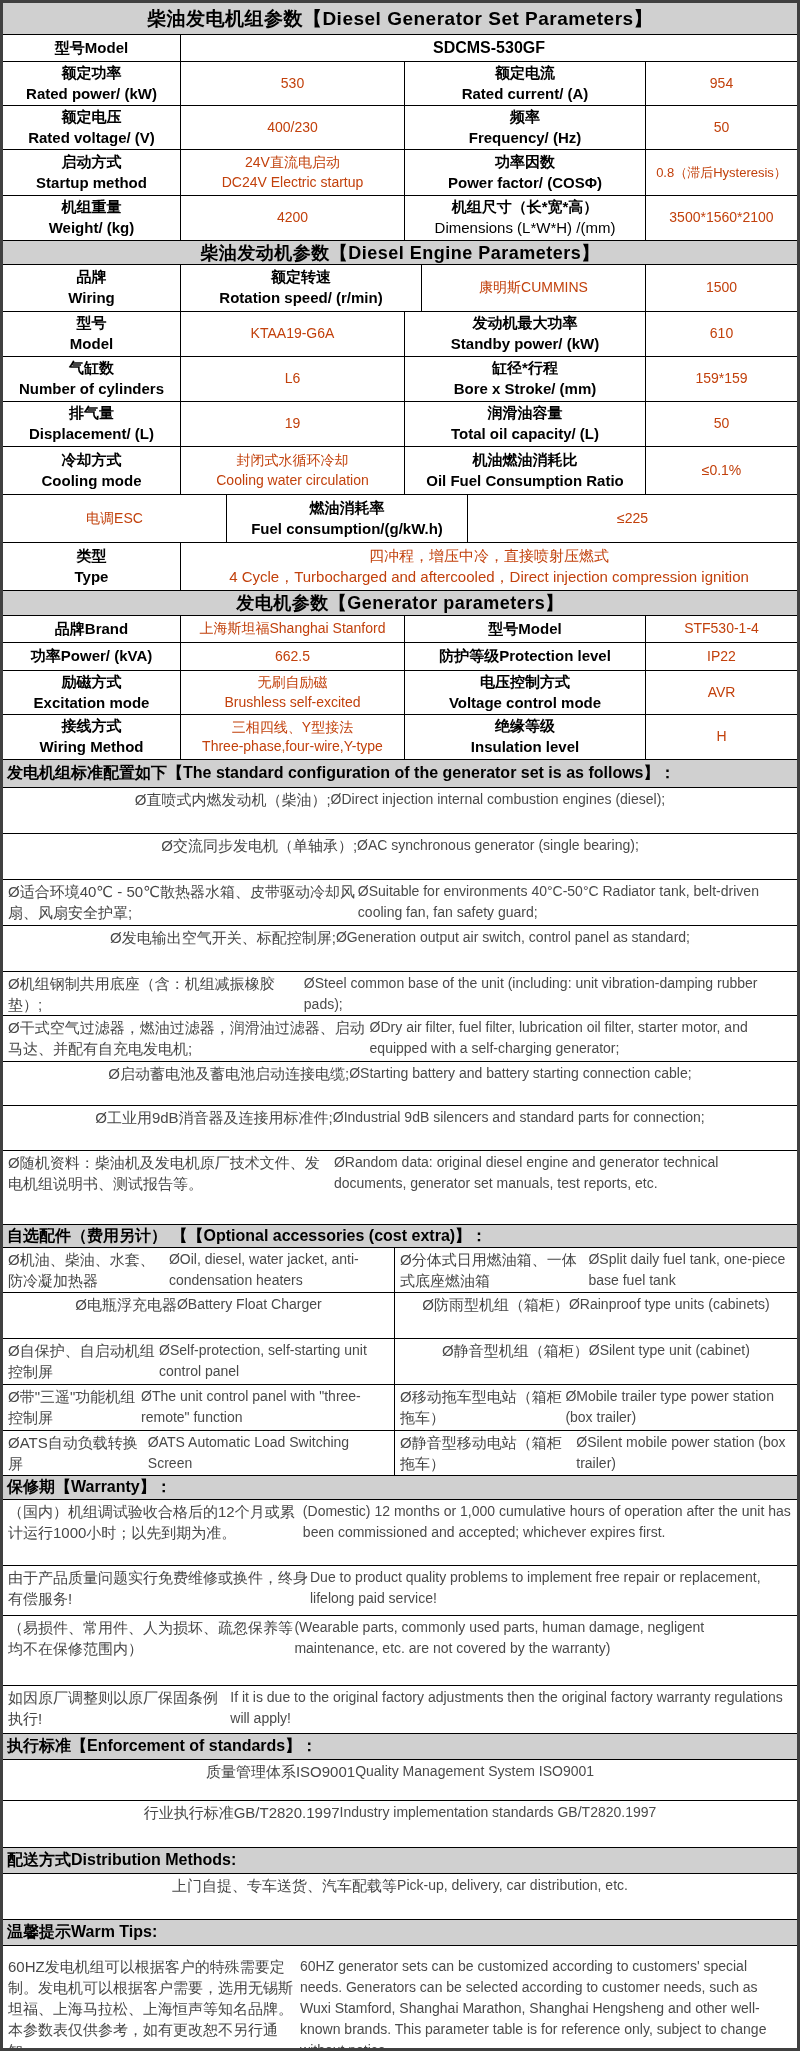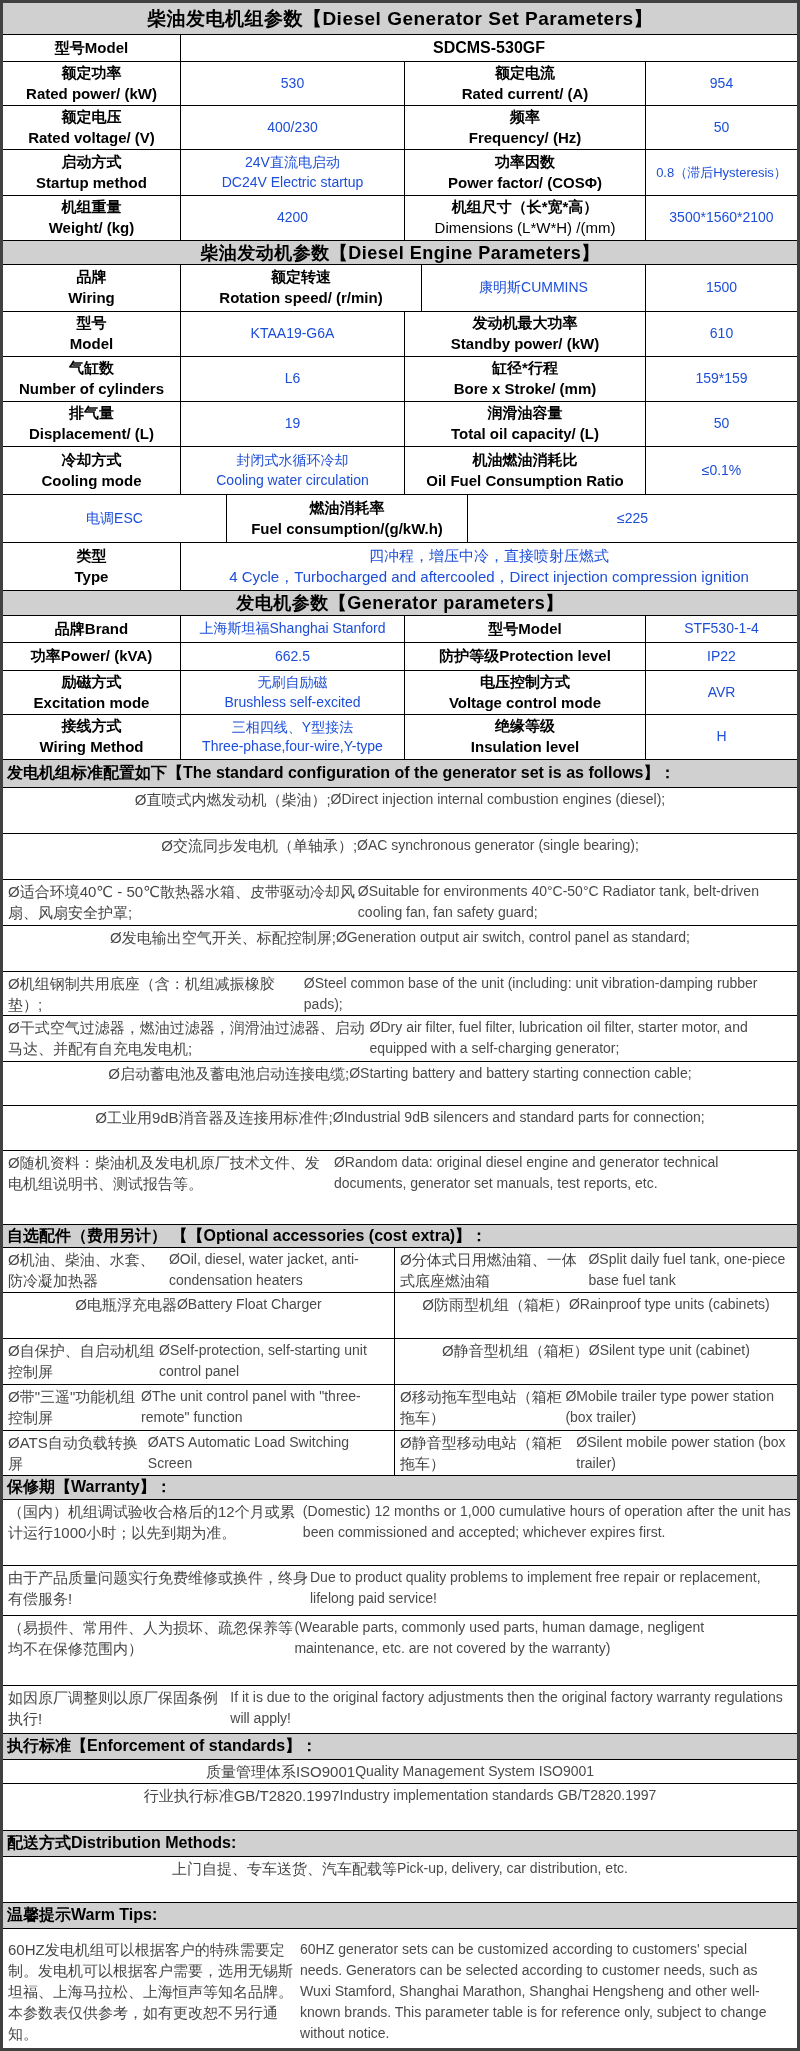--- a/index.html
+++ b/index.html
@@ -9,21 +9,21 @@
   .sheet > div { border-bottom:1px solid #000; flex-shrink:0; }
   .sheet > div:last-child { border-bottom:none; flex:1; }
   .band { background:#d0d0d0; font-weight:bold; display:flex; align-items:center; }
   .band-c { justify-content:center; font-size:19px; letter-spacing:0.5px; }
   .band-l { justify-content:flex-start; padding-left:4px; font-size:16px; }
   .r { display:flex; }
   .c { border-right:1px solid #000; display:flex; flex-direction:column; justify-content:center; align-items:center; text-align:center; line-height:1.38; overflow:hidden; }
   .c:last-child { border-right:none; }
   .w1 { width:178px; } .w2 { width:224px; } .w3 { width:241px; } .wm { flex:1; }
   .lb { font-weight:bold; font-size:15px; color:#000; }
-  .vl { font-size:14px; color:#1d4ed8; }
+  .vl { font-size:14px; color:#c2410c; }
   .vl:empty, .lb:empty { display:none; }
   .big { font-size:16px; }
   .itm { display:flex; flex-direction:row; justify-content:center; align-items:flex-start; text-align:left; padding:1px 5px; overflow:hidden; }
   .cn { font-size:15px; color:#474747; line-height:21px; }
   .en { font-size:14px; color:#4a4a4a; line-height:21px; }
   .half { width:392px; border-right:1px solid #000; }
   .halfm { flex:1; }
 </style>
 </head>
 <body>
@@ -395,21 +395,21 @@
       <span class="en">(Wearable parts, commonly used parts, human damage, negligent maintenance, etc. are not covered by the warranty)</span>
     </div>
   <div class="itm" style="height:48px">
       <span class="cn">如因原厂调整则以原厂保固条例执行!</span>
       <span class="en">If it is due to the original factory adjustments then the original factory warranty regulations will apply!</span>
     </div>
 
   <div class="band band-l" style="height:26px">
     <span>执行标准【Enforcement of standards】：</span>
   </div>
-  <div class="itm" style="height:24px">
+  <div class="itm" style="height:41px">
       <span class="cn">质量管理体系ISO9001</span>
       <span class="en">Quality Management System ISO9001</span>
     </div>
   <div class="itm" style="height:47px">
       <span class="cn">行业执行标准GB/T2820.1997</span>
       <span class="en">Industry implementation standards GB/T2820.1997</span>
     </div>
 
   <div class="band band-l" style="height:26px">
     <span>配送方式Distribution Methods:</span>

